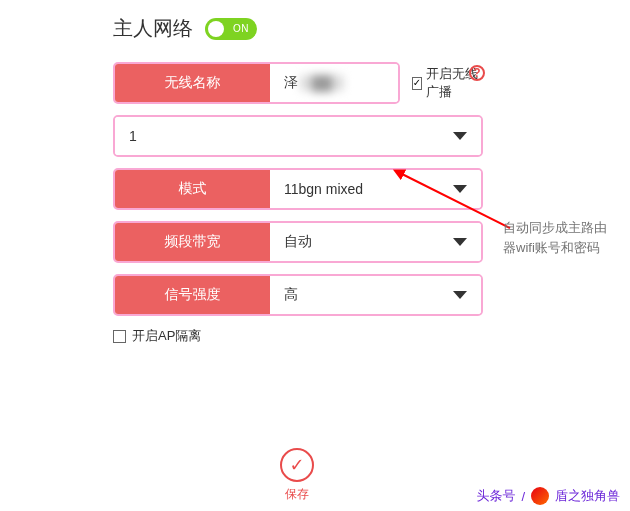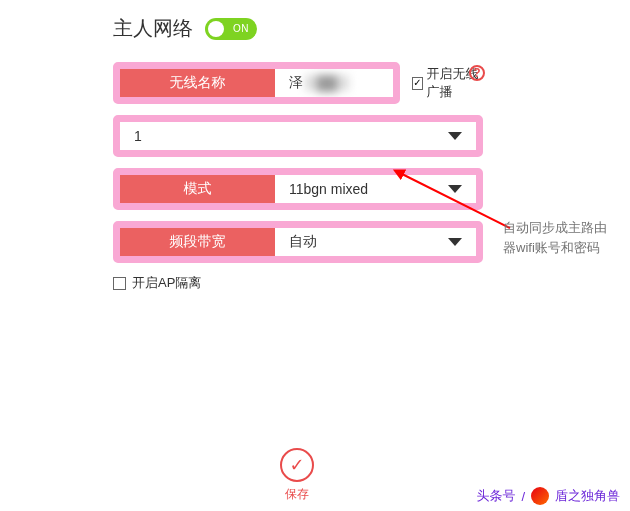--- a/index.html
+++ b/index.html
@@ -73,21 +73,21 @@
     display: flex;
     align-items: center;
     margin-bottom: 11px;
   }
   .row {
     display: flex;
     width: 370px;
     height: 42px;
     border-radius: 5px;
     overflow: hidden;
-    border: 7px solid #f9a8d4;
+    border: 2px solid #f9a8d4;
     text-align: center;
   }
   .row-label {
     width: 155px;
     background: #eb6161;
     color: #fff;
     display: flex;
     align-items: center;
     justify-content: center;
     font-size: 14px;
@@ -253,20 +253,29 @@
   <div class="row-wrap">
     <div class="row">
       <div class="row-label">频段带宽</div>
       <div class="row-field">
         <span class="value-text">自动</span>
         <span class="dropdown-arrow"></span>
       </div>
     </div>
   </div>
 
+  <div class="row-wrap">
+    <div class="row">
+      <div class="row-label">信号强度</div>
+      <div class="row-field">
+        <span class="value-text">高</span>
+        <span class="dropdown-arrow"></span>
+      </div>
+    </div>
+  </div>
 
   <label class="ap-row">
     <span class="checkbox"></span>
     <span>开启AP隔离</span>
   </label>
 
 </div>
 
 <svg class="arrow-svg" width="130" height="75">
   <defs>

